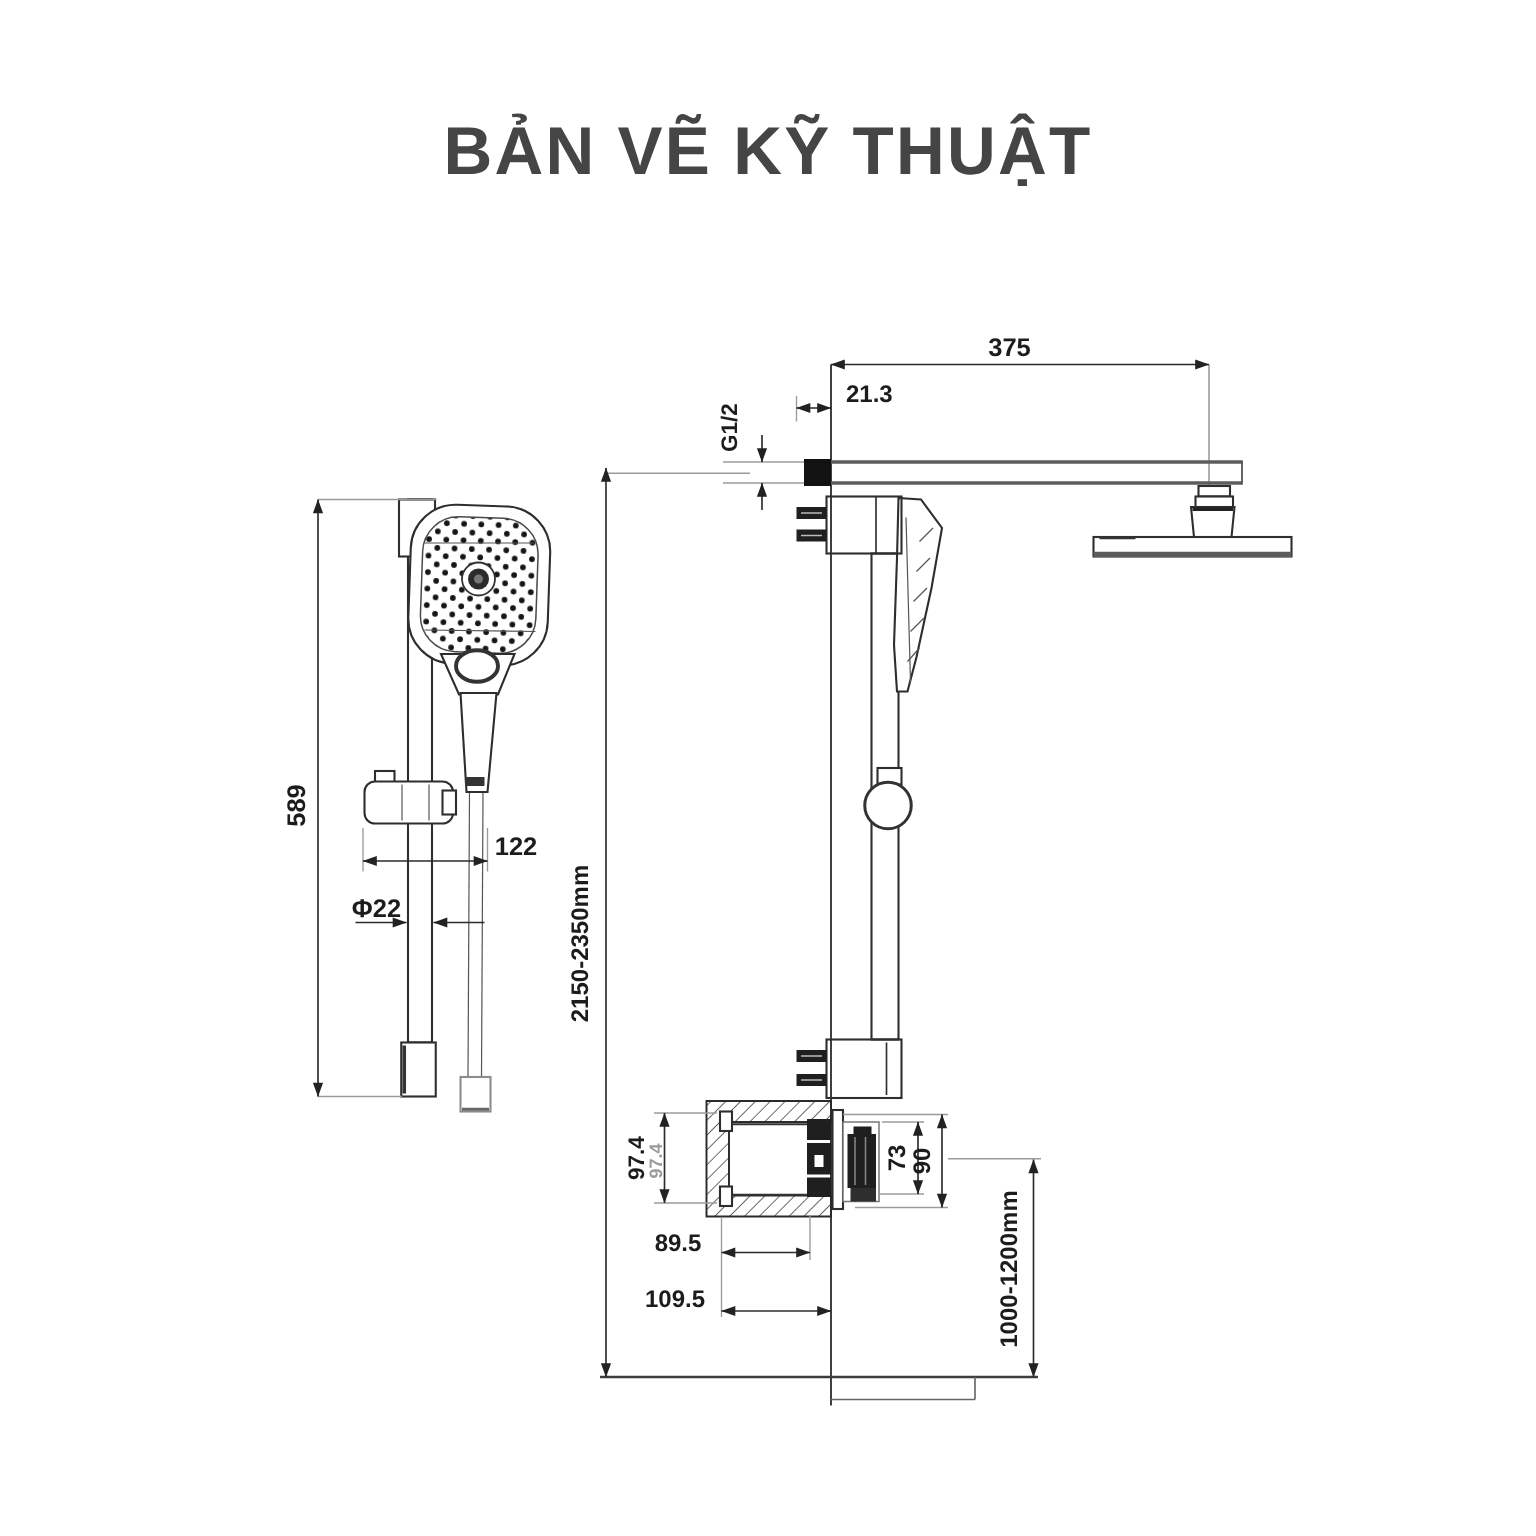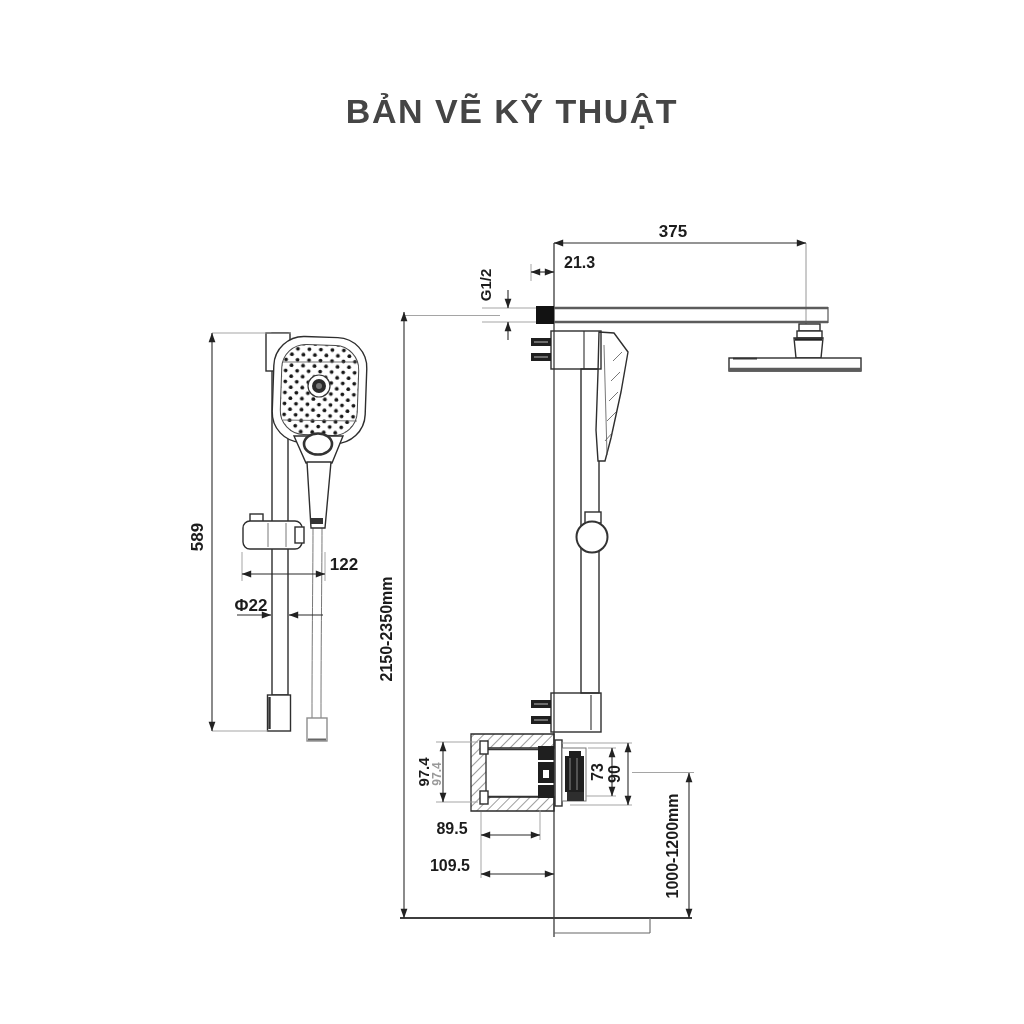--- a/index.html
+++ b/index.html
@@ -1,19 +1,19 @@
 <!DOCTYPE html>
 <html><head>
 <meta charset="utf-8">
 <style>
   html,body{margin:0;padding:0;background:#fff;}
   .sheet{position:relative;width:1024px;height:1024px;background:#fff;overflow:hidden;
          font-family:"Liberation Sans",sans-serif;}
-  .title{position:absolute;top:92px;left:0;width:100%;text-align:center;
-         font-size:34px;font-weight:800;letter-spacing:1.5px;color:#454545;}
+  .title{position:absolute;top:75px;left:0;width:100%;text-align:center;
+         font-size:45px;font-weight:800;letter-spacing:1.5px;color:#454545;}
   svg{position:absolute;top:0;left:0;}
   svg text{font-family:"Liberation Sans",sans-serif;font-weight:700;fill:#1c1c1c;}
   .t17{font-size:17px;} .t16{font-size:16px;} .t15{font-size:15px;}
   .tgray{fill:#9a9a9a;font-size:12px;font-weight:700;}
   .dim{stroke:#2b2b2b;stroke-width:1.1;fill:none;}
   .ext{stroke:#9b9b9b;stroke-width:0.9;fill:none;}
   .out{stroke:#2e2e2e;stroke-width:1.4;fill:#fff;}
   .outn{stroke:#2e2e2e;stroke-width:1.4;fill:none;}
   .thin{stroke:#555;stroke-width:0.8;fill:none;}
   .pipe{stroke:#5c5c5c;stroke-width:2.4;fill:none;}

